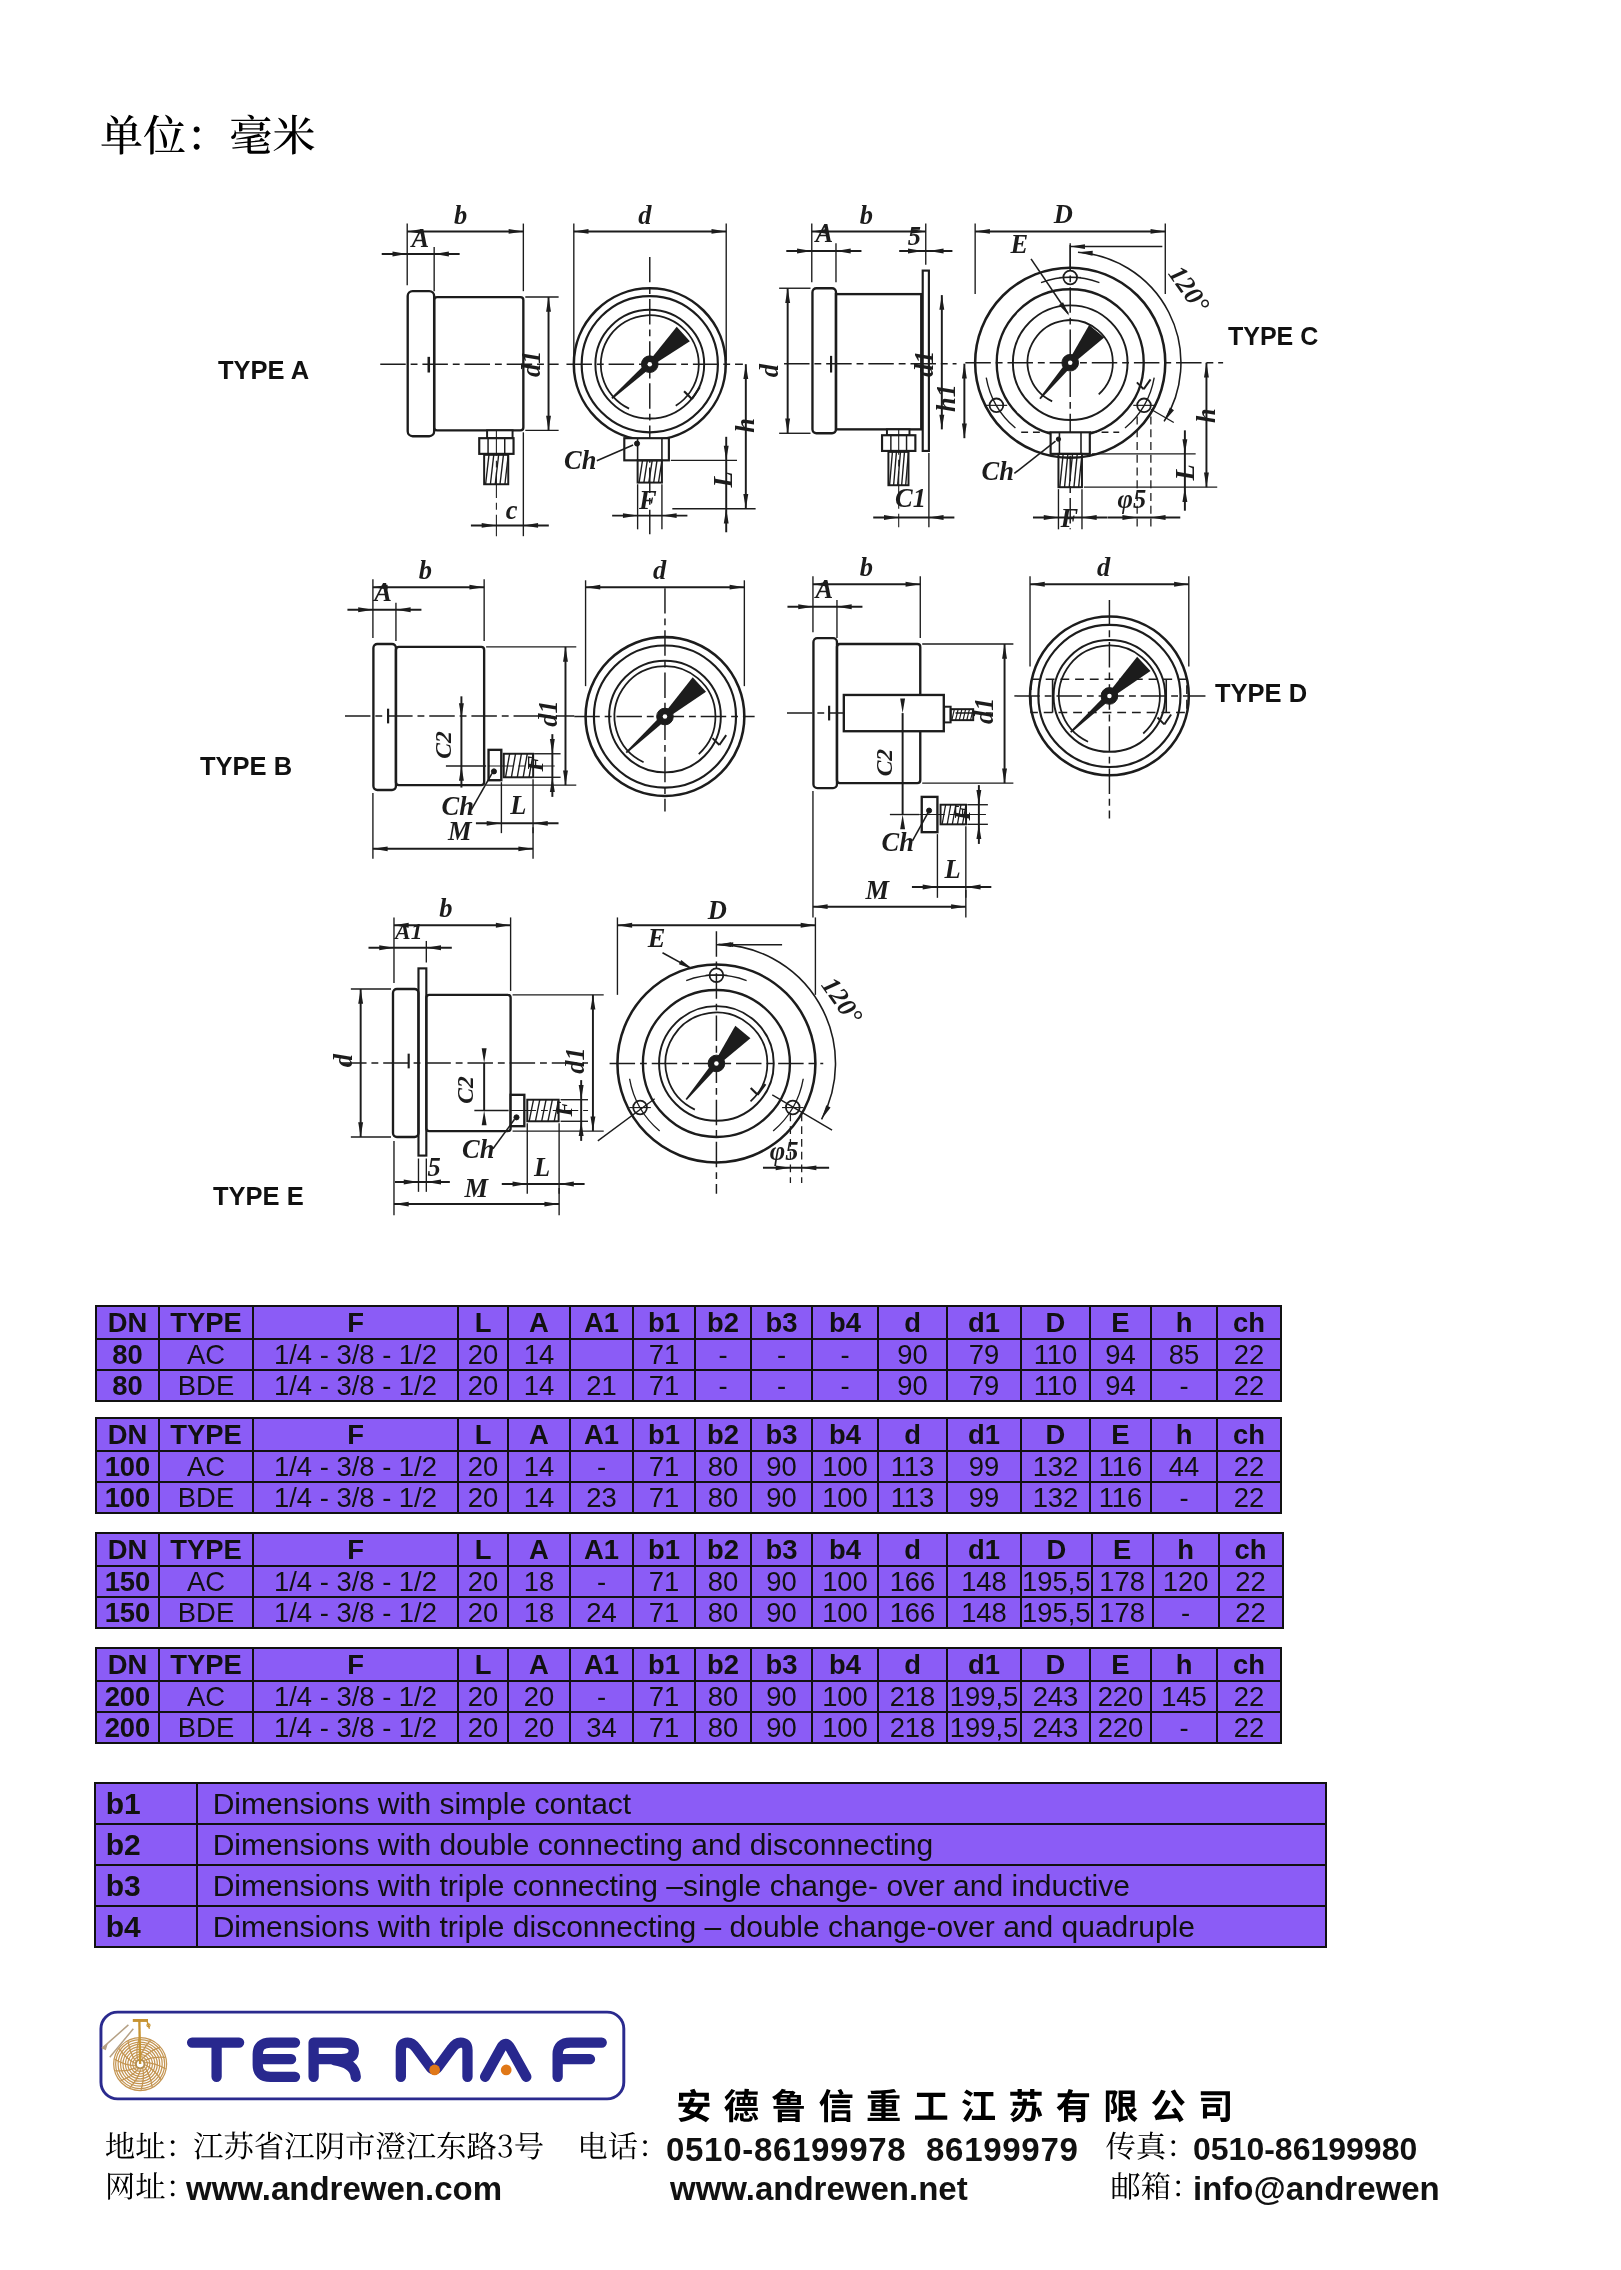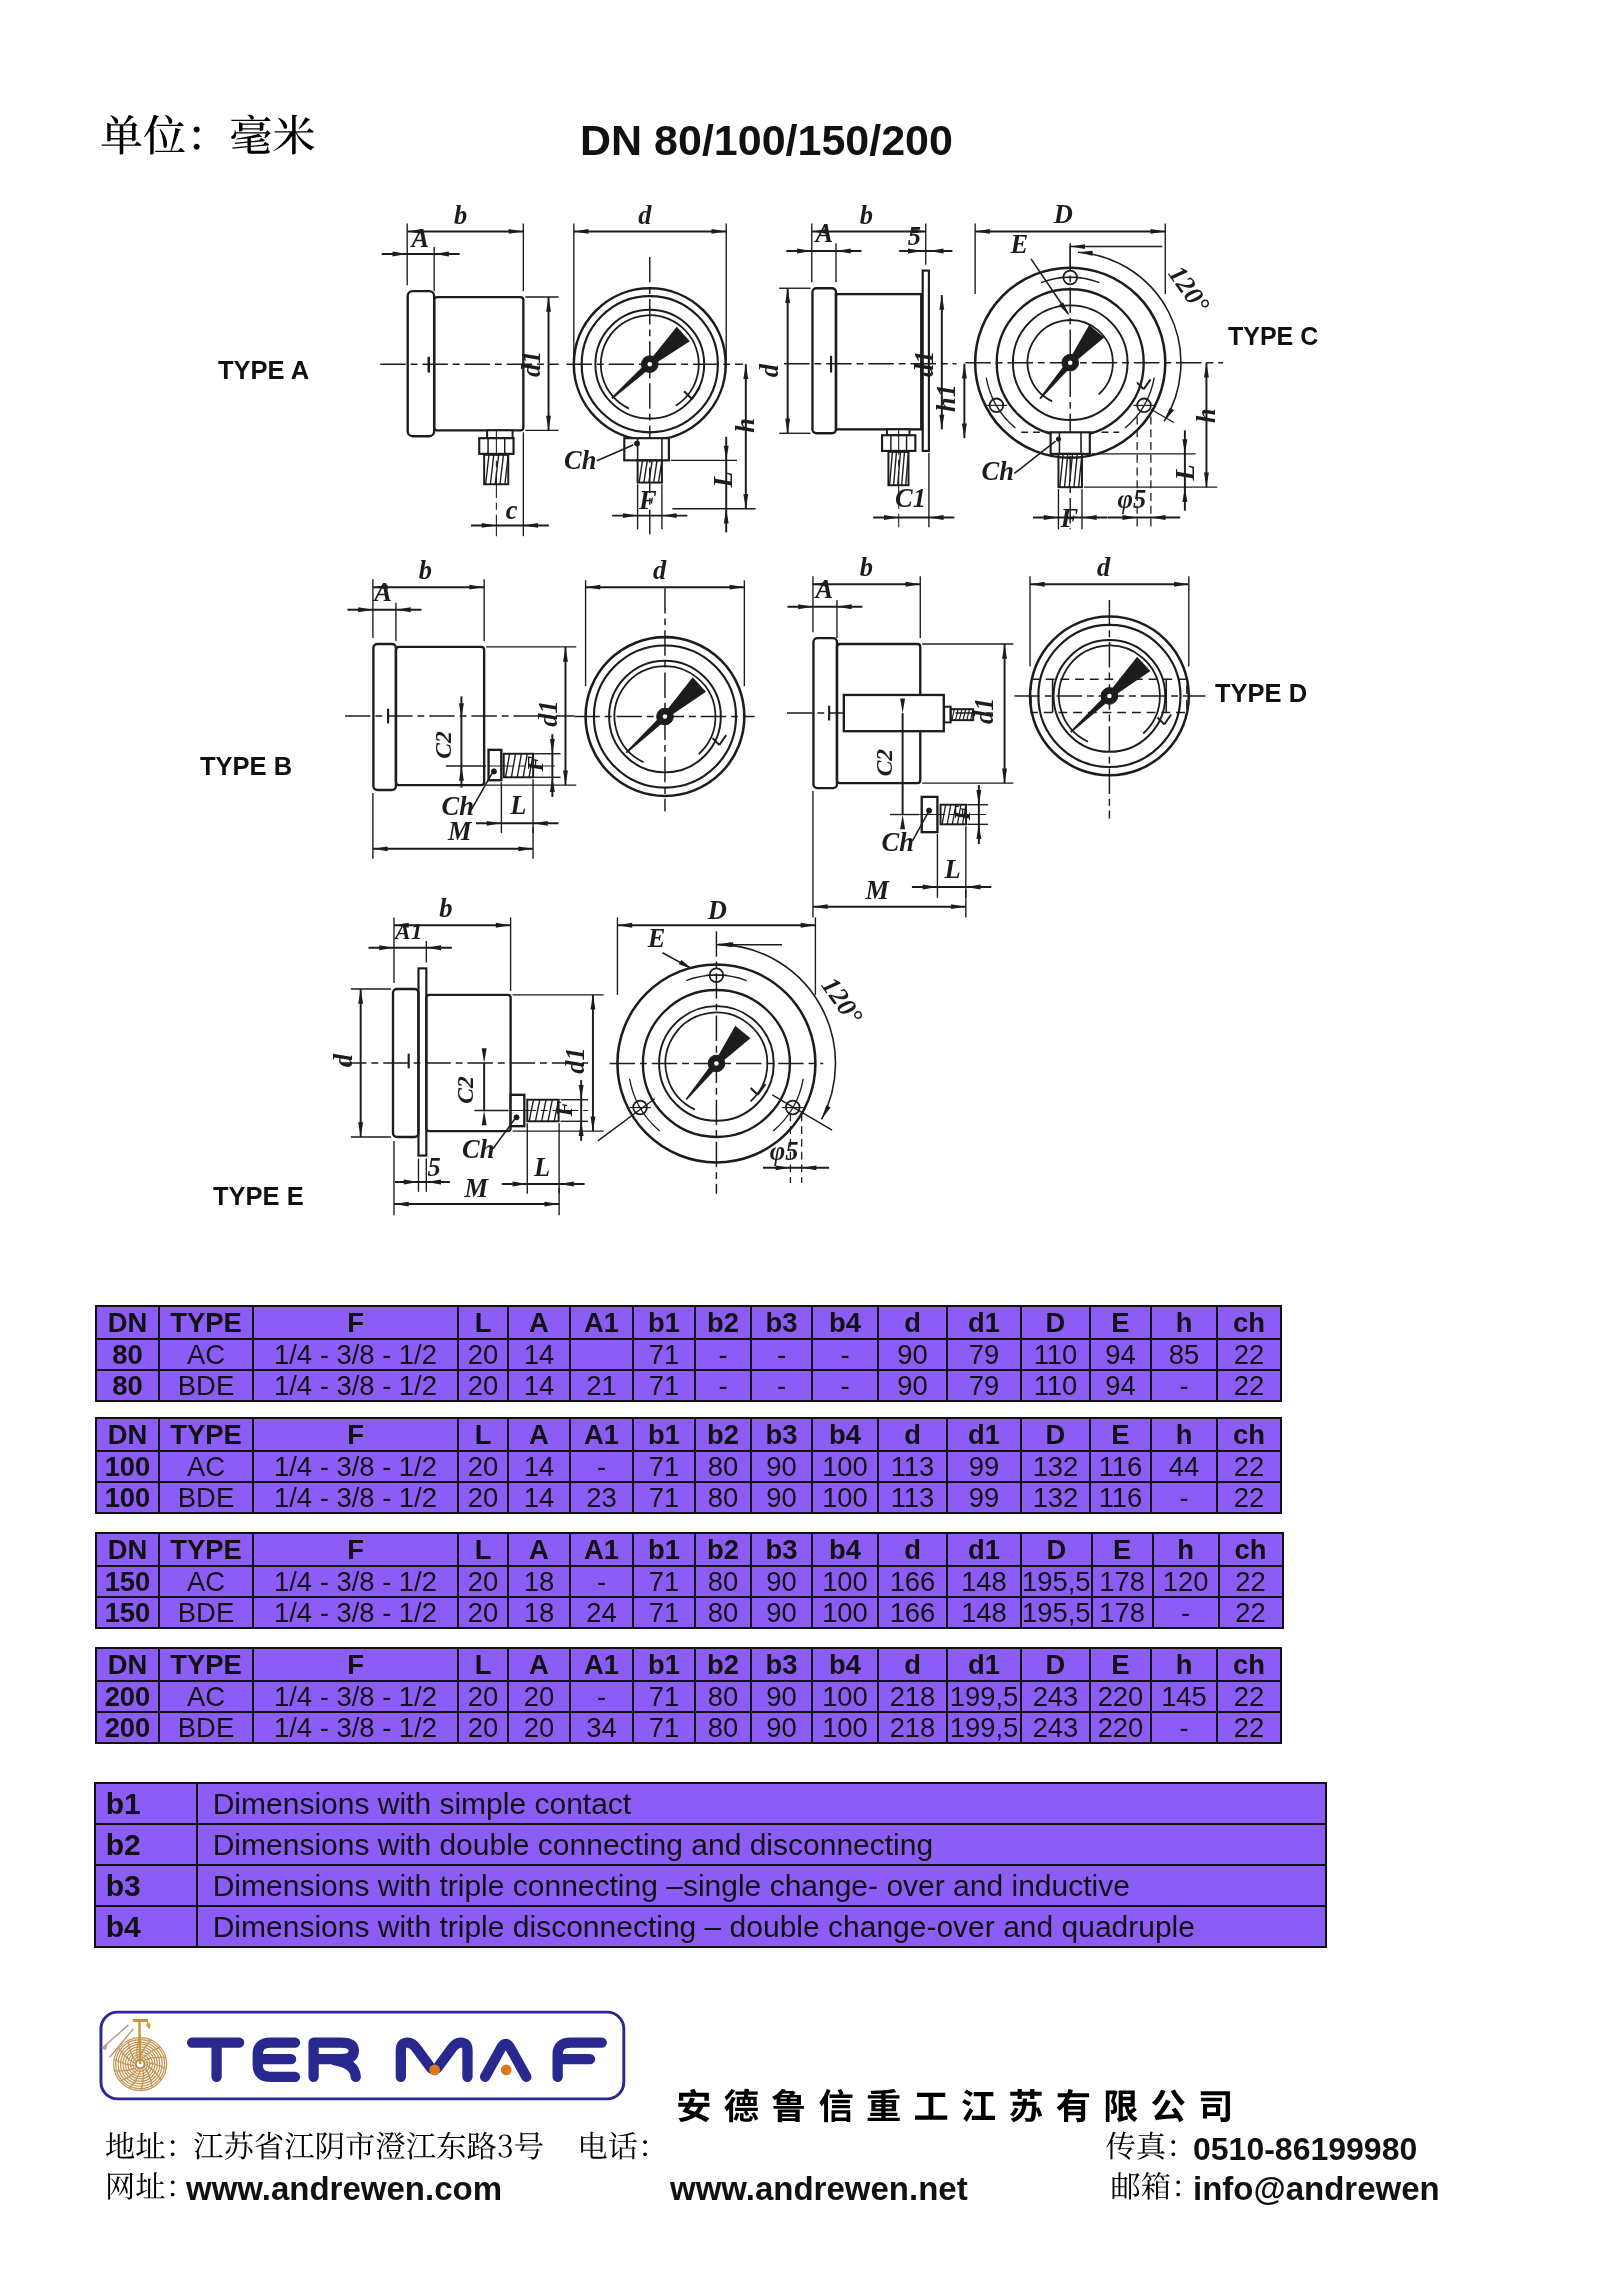--- a/index.html
+++ b/index.html
@@ -11,21 +11,20 @@
 table.dim th,table.dim td{border:2px solid #111;text-align:center;font-size:27.4px;
  height:29px;line-height:29px;padding:0;color:#111;overflow:hidden}
 table.dim tr.h th{height:31px;line-height:31px}
 table.dim th{font-weight:bold}
 table.dim td.b{font-weight:bold}
 table.leg{border:2.9px solid #111;width:1233px}
 table.leg td{border:2px solid #111;font-size:30px;height:39px;line-height:39px;padding:0 0 0 14.7px;color:#111}
 table.leg td.k{font-weight:bold;padding-left:9.8px}
 </style></head><body>
 <div id="page">
-<div class="t" style="left:580px;top:116px;font-size:43px;font-weight:bold;">DN 80/100/150/200</div>
     <div class="t" style="left:218px;top:356px;font-size:25.5px;font-weight:bold;">TYPE A</div>
     <div class="t" style="left:200px;top:752px;font-size:25.5px;font-weight:bold;">TYPE B</div>
     <div class="t" style="left:1228px;top:322px;font-size:25px;font-weight:bold;">TYPE C</div>
     <div class="t" style="left:1215px;top:679px;font-size:25.5px;font-weight:bold;">TYPE D</div>
     <div class="t" style="left:213px;top:1182px;font-size:25.5px;font-weight:bold;">TYPE E</div>
     <table class="dim" style="left:95px;top:1305px">
       <colgroup>
         <col style="width:63px">
         <col style="width:94px">
         <col style="width:205px">
@@ -345,20 +344,21 @@
         <tr>
           <td class="k">b3</td>
           <td class="v">Dimensions with triple connecting –single change- over and inductive</td>
         </tr>
         <tr>
           <td class="k">b4</td>
           <td class="v">Dimensions with triple disconnecting – double change-over and quadruple</td>
         </tr>
       </tbody>
     </table>
+    <div class="t" style="left:666px;top:2131px;font-size:33px;font-weight:bold;letter-spacing:0.7px;">0510-86199978  86199979</div>
     <div class="t" style="left:1193px;top:2131px;font-size:32px;font-weight:bold;">0510-86199980</div>
     <div class="t" style="left:186px;top:2170px;font-size:33px;font-weight:bold;">www.andrewen.com</div>
     <div class="t" style="left:670px;top:2170px;font-size:33px;font-weight:bold;">www.andrewen.net</div>
     <div class="t" style="left:1193px;top:2170px;font-size:33px;font-weight:bold;">info@andrewen</div>
     <svg class="ov" width="1621" height="2270" viewBox="0 0 1654 2316">
       <rect x="416.0" y="297.0" width="27.0" height="148.0" rx="5" fill="none" stroke="#1c1c1c" stroke-width="2.4"></rect>
       <rect x="443.0" y="303.0" width="91.0" height="136.0" rx="3" fill="none" stroke="#1c1c1c" stroke-width="2.4"></rect>
       <line x1="437.5" y1="364.0" x2="437.5" y2="380.0" stroke="#1c1c1c" stroke-width="2.6" stroke-linecap="butt"></line>
       <line x1="388.0" y1="371.5" x2="570.0" y2="371.5" stroke="#1c1c1c" stroke-width="1.5" stroke-dasharray="26 5 7 5" stroke-linecap="butt"></line>
       <rect x="497.0" y="439.0" width="26.0" height="8.0" fill="#fff" stroke="#1c1c1c" stroke-width="2.0"></rect>

